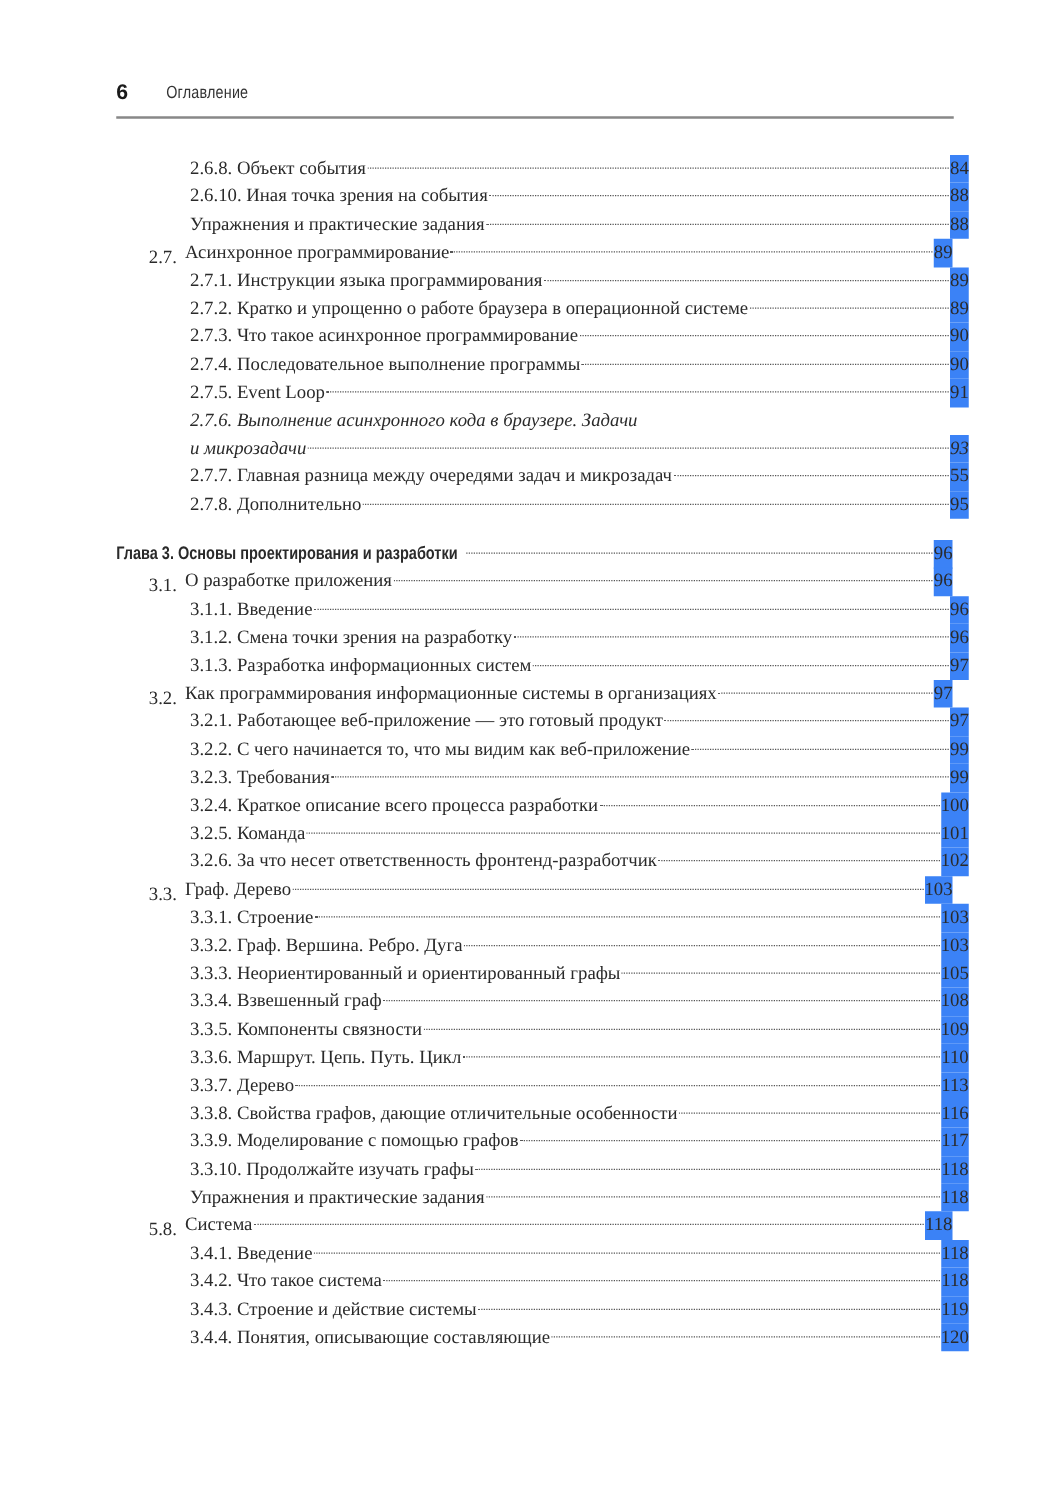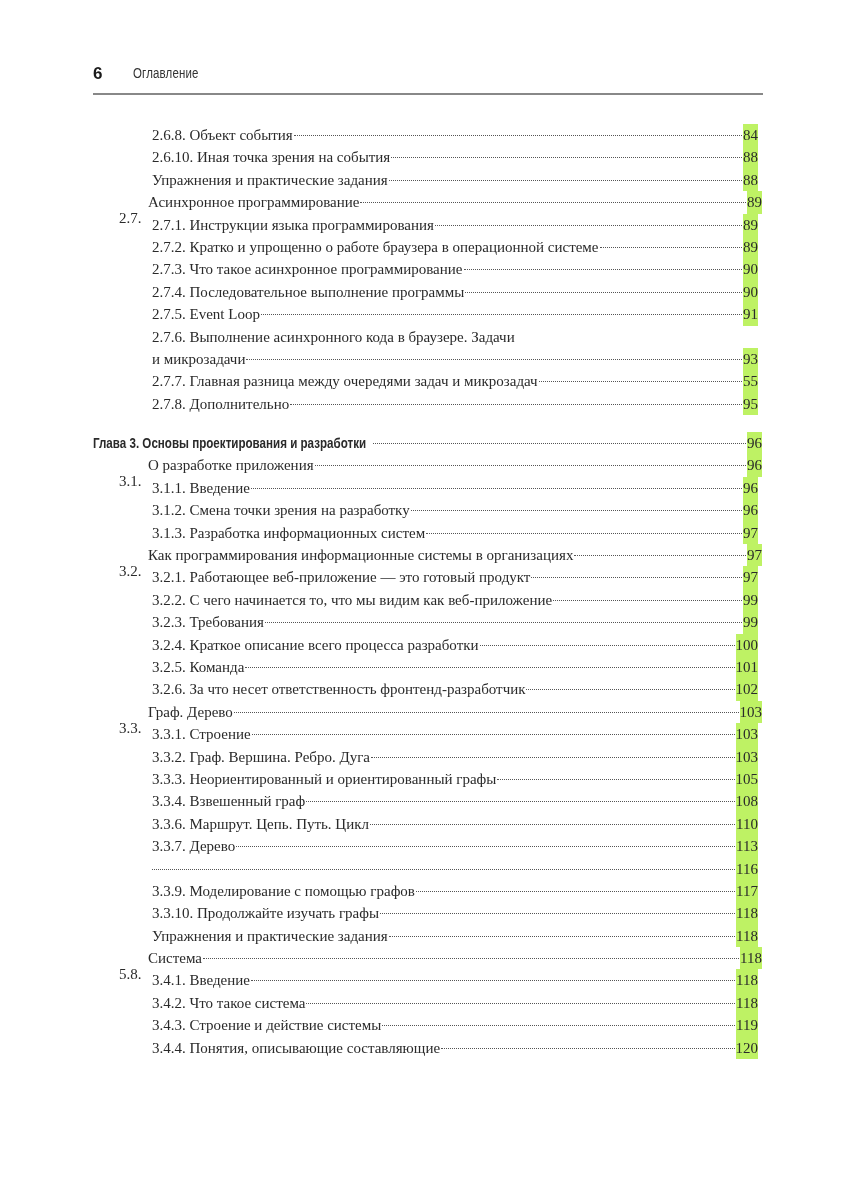--- a/index.html
+++ b/index.html
@@ -6,29 +6,29 @@
   body { width: 849px; height: 1200px; position: relative; overflow: hidden;
          font-family: "Liberation Serif", "DejaVu Serif", serif; color: #2a2a2a; }
   .header { position: absolute; left: 93px; top: 64px; width: 670px; height: 30px; }
   .page-num { position: absolute; left: 0; top: 0; font-family: "Liberation Sans", "DejaVu Sans", sans-serif;
               font-weight: bold; font-size: 17px; color: #1a1a1a; }
   .running-title { position: absolute; left: 40px; top: 1px; font-family: "Liberation Sans", "DejaVu Sans", sans-serif;
                    font-size: 14px; color: #333; transform: scaleX(0.82); transform-origin: left; letter-spacing: 0.2px; }
   .rule { position: absolute; left: 93px; top: 93px; width: 670px; height: 1.5px; background: #888; }
   .toc { position: absolute; left: 0; top: 124px; width: 849px; }
   .entry { position: relative; height: 22.4px; line-height: 22.4px; font-size: 15px; }
-  .entry.wrap { height: 44.8px; }
+  .entry.wrap { height: 44.8px; font-style: italic; }
   .entry .row { position: absolute; left: 0; right: 0; height: 22.4px; display: flex; align-items: baseline; }
   .entry .text { white-space: nowrap; background: #fff; padding-right: 1px; position: relative; z-index: 1; }
   .entry .dots { flex: 1; border-bottom: 1.3px dotted #555; margin: 0 1px 0 0; transform: translateY(-4px); }
-  .entry .pg { background: #bef264; position: relative; z-index: 1; }
+  .entry .pg { background: #3b82f6; position: relative; z-index: 1; }
   .lvl0 .row { left: 93px; right: 87px; }
   .lvl1 .row { left: 148px; right: 87px; }
-  .lvl1 .secnum { position: absolute; left: 119px; top: 16px; height: 22.4px; line-height: 22.4px; text-align: right; }
-  .lvl2 .row { left: 152px; right: 91px; }
+  .lvl1 .secnum { position: absolute; left: 119px; top: 4px; height: 22.4px; line-height: 22.4px; text-align: right; }
+  .lvl2 .row { left: 152px; right: 74px; }
   .lvl2.wrap .row.first { top: 0; }
   .lvl2.wrap .row.second { top: 22.4px; }
   .chapter { margin-top: 17px; }
   .chapter .text { font-family: "Liberation Sans", "DejaVu Sans", sans-serif; font-weight: bold; font-size: 14.5px;
                    transform: scaleX(0.8); transform-origin: left; display: inline-block; margin-right: -62px; }
 </style>
 </head>
 <body>
 
 <div class="header">
@@ -243,34 +243,42 @@
     </div>
     <div class="entry lvl2">
       <div class="row">
         <span class="text">3.3.4. Взвешенный граф</span>
         <span class="dots"></span>
         <span class="pg">108</span>
       </div>
     </div>
     <div class="entry lvl2">
       <div class="row">
+        <span class="text">3.3.5. Компоненты связности</span>
+        <span class="dots"></span>
+        <span class="pg">109</span>
+      </div>
+    </div>
+    <div class="entry lvl2">
+      <div class="row">
         <span class="text">3.3.6. Маршрут. Цепь. Путь. Цикл</span>
         <span class="dots"></span>
         <span class="pg">110</span>
       </div>
     </div>
     <div class="entry lvl2">
       <div class="row">
         <span class="text">3.3.7. Дерево</span>
         <span class="dots"></span>
         <span class="pg">113</span>
       </div>
     </div>
     <div class="entry lvl2">
       <div class="row">
+        <span class="text">3.3.8. Свойства графов, дающие отличительные особенности</span>
         <span class="dots"></span>
         <span class="pg">116</span>
       </div>
     </div>
     <div class="entry lvl2">
       <div class="row">
         <span class="text">3.3.9. Моделирование с помощью графов</span>
         <span class="dots"></span>
         <span class="pg">117</span>
       </div>

